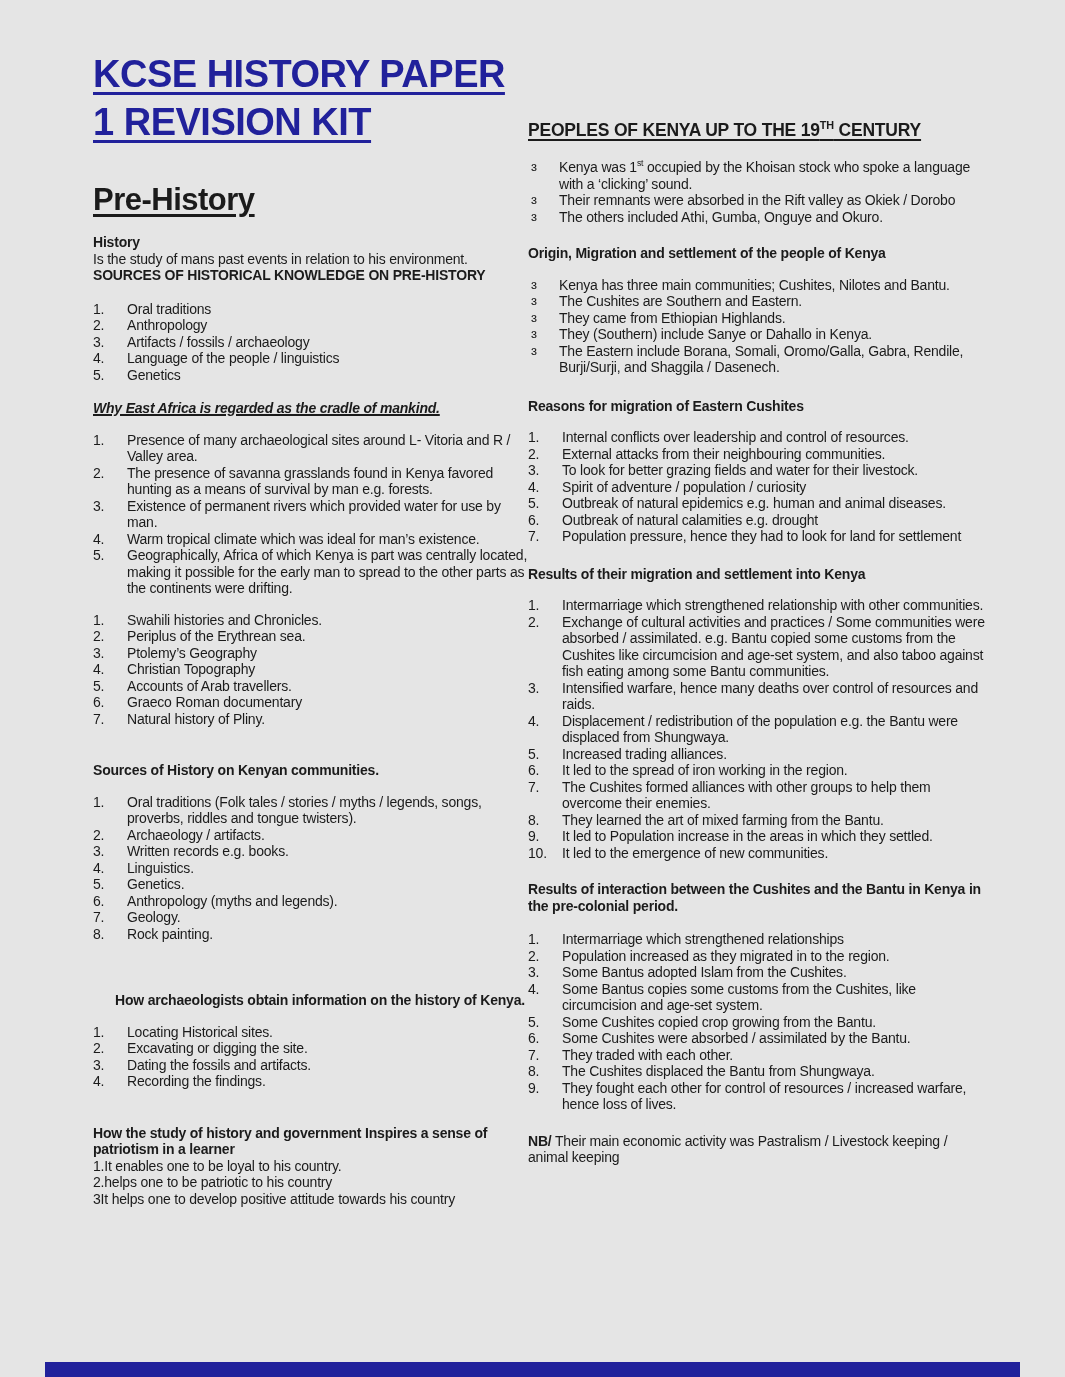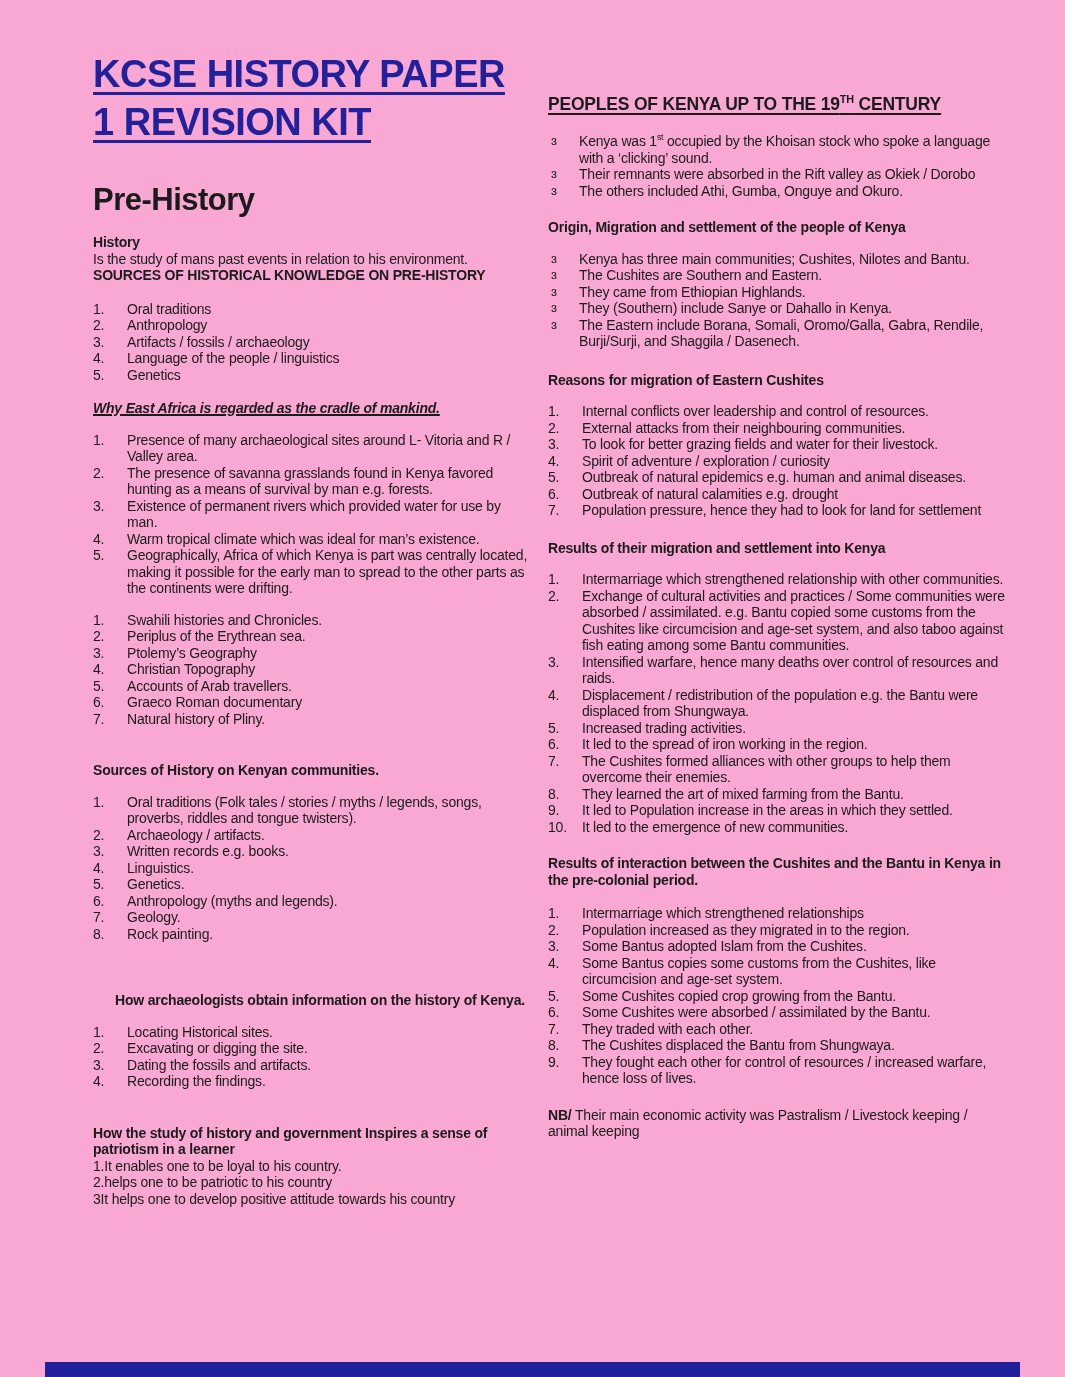--- a/index.html
+++ b/index.html
@@ -1,46 +1,47 @@
 <!DOCTYPE html>
 <html><head>
 <meta charset="utf-8">
 <style>
   html,body{margin:0;padding:0;background:#ffffff;}
   #page{
     position:relative;
     width:1065px;
     height:1377px;
-    background:#f9a8d4;
+    background:#e5e5e5;
     overflow:hidden;
     font-family:"Liberation Sans","DejaVu Sans",sans-serif;
     color:#1b1b1b;
     font-size:14px;
     line-height:16.5px;
     letter-spacing:-0.2px;
   }
   .col{position:absolute;top:0;}
   #col-left{left:93px;width:437px;padding-top:50px;}
-  #col-right{left:548px;width:458px;padding-top:92px;}
+  #col-right{left:528px;width:458px;padding-top:118px;}
 
   .doc-title{
     font-size:38px;
     line-height:48px;
     font-weight:700;
     color:#21219b;
     text-decoration:underline;
     text-decoration-thickness:3px;
     text-underline-offset:5px;
     letter-spacing:-0.5px;
     margin:0;
   }
   .h1u{
     font-size:31px;
     line-height:36px;
     font-weight:700;
+    text-decoration:underline;
     text-decoration-thickness:2.5px;
     text-underline-offset:4px;
     letter-spacing:-0.5px;
     margin:36px 0 0;
   }
   .h2u{
     font-size:17.5px;
     line-height:24px;
     font-weight:700;
     text-decoration:underline;
@@ -274,21 +275,21 @@
           <div class="li">
             <span class="marker">2.</span>
             <span class="litext">External attacks from their neighbouring communities.</span>
           </div>
           <div class="li">
             <span class="marker">3.</span>
             <span class="litext">To look for better grazing fields and water for their livestock.</span>
           </div>
           <div class="li">
             <span class="marker">4.</span>
-            <span class="litext">Spirit of adventure / exploration / curiosity</span>
+            <span class="litext">Spirit of adventure / population / curiosity</span>
           </div>
           <div class="li">
             <span class="marker">5.</span>
             <span class="litext">Outbreak of natural epidemics e.g. human and animal diseases.</span>
           </div>
           <div class="li">
             <span class="marker">6.</span>
             <span class="litext">Outbreak of natural calamities e.g. drought</span>
           </div>
           <div class="li">
@@ -309,21 +310,21 @@
           <div class="li">
             <span class="marker">3.</span>
             <span class="litext">Intensified warfare, hence many deaths over control of resources and raids.</span>
           </div>
           <div class="li">
             <span class="marker">4.</span>
             <span class="litext">Displacement / redistribution of the population e.g. the Bantu were displaced from Shungwaya.</span>
           </div>
           <div class="li">
             <span class="marker">5.</span>
-            <span class="litext">Increased trading activities.</span>
+            <span class="litext">Increased trading alliances.</span>
           </div>
           <div class="li">
             <span class="marker">6.</span>
             <span class="litext">It led to the spread of iron working in the region.</span>
           </div>
           <div class="li">
             <span class="marker">7.</span>
             <span class="litext">The Cushites formed alliances with other groups to help them overcome their enemies.</span>
           </div>
           <div class="li">

